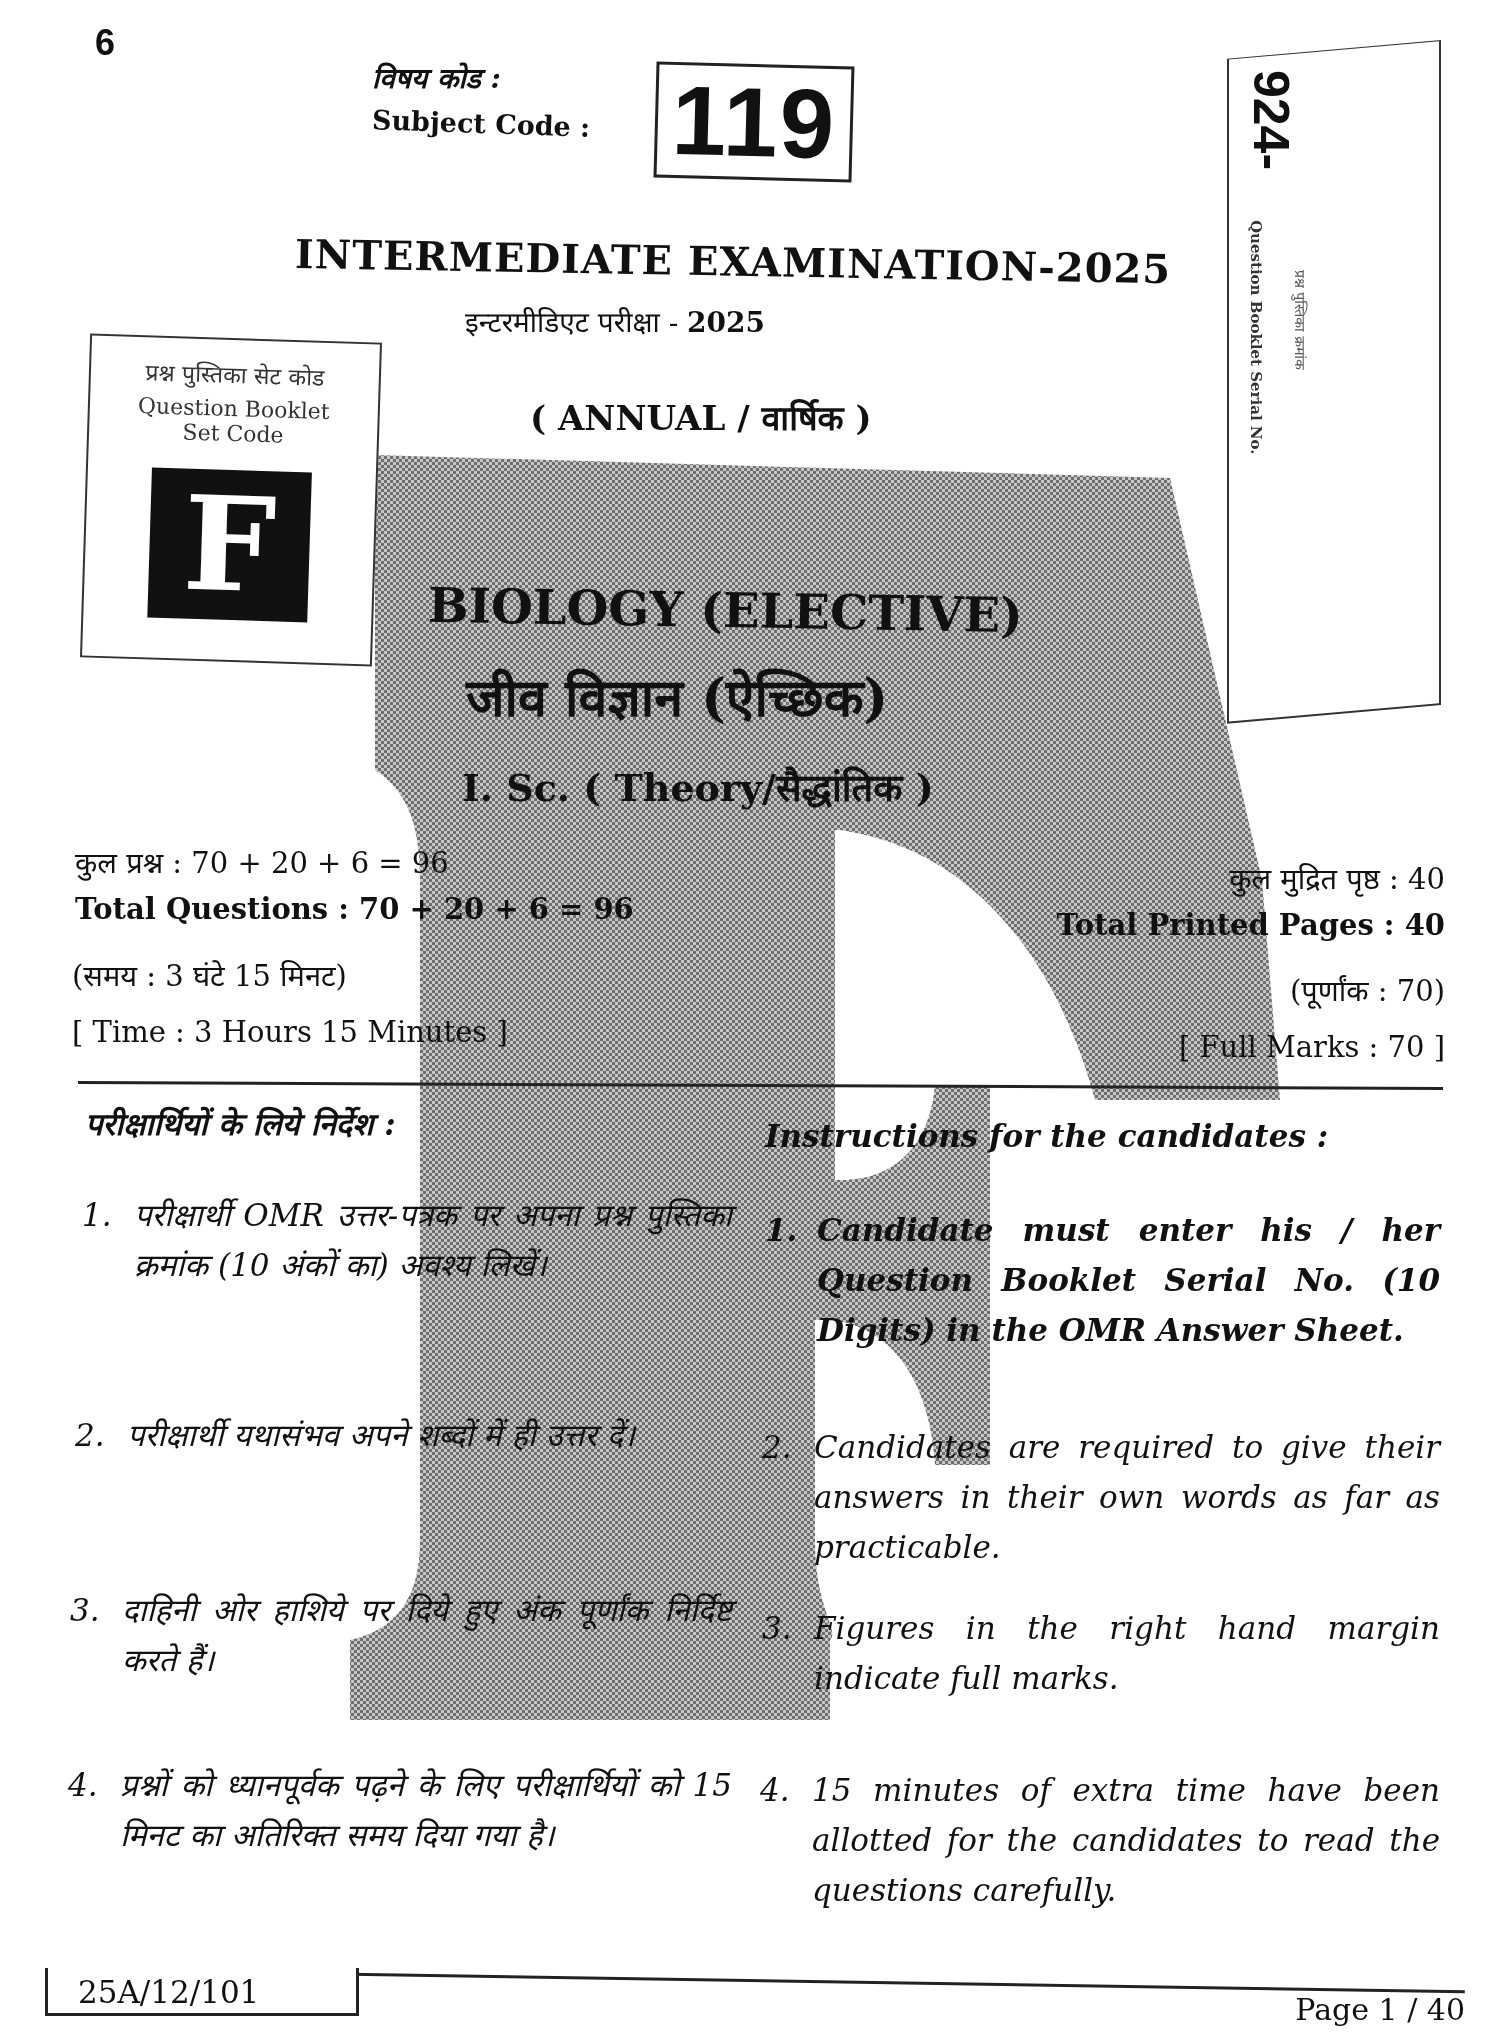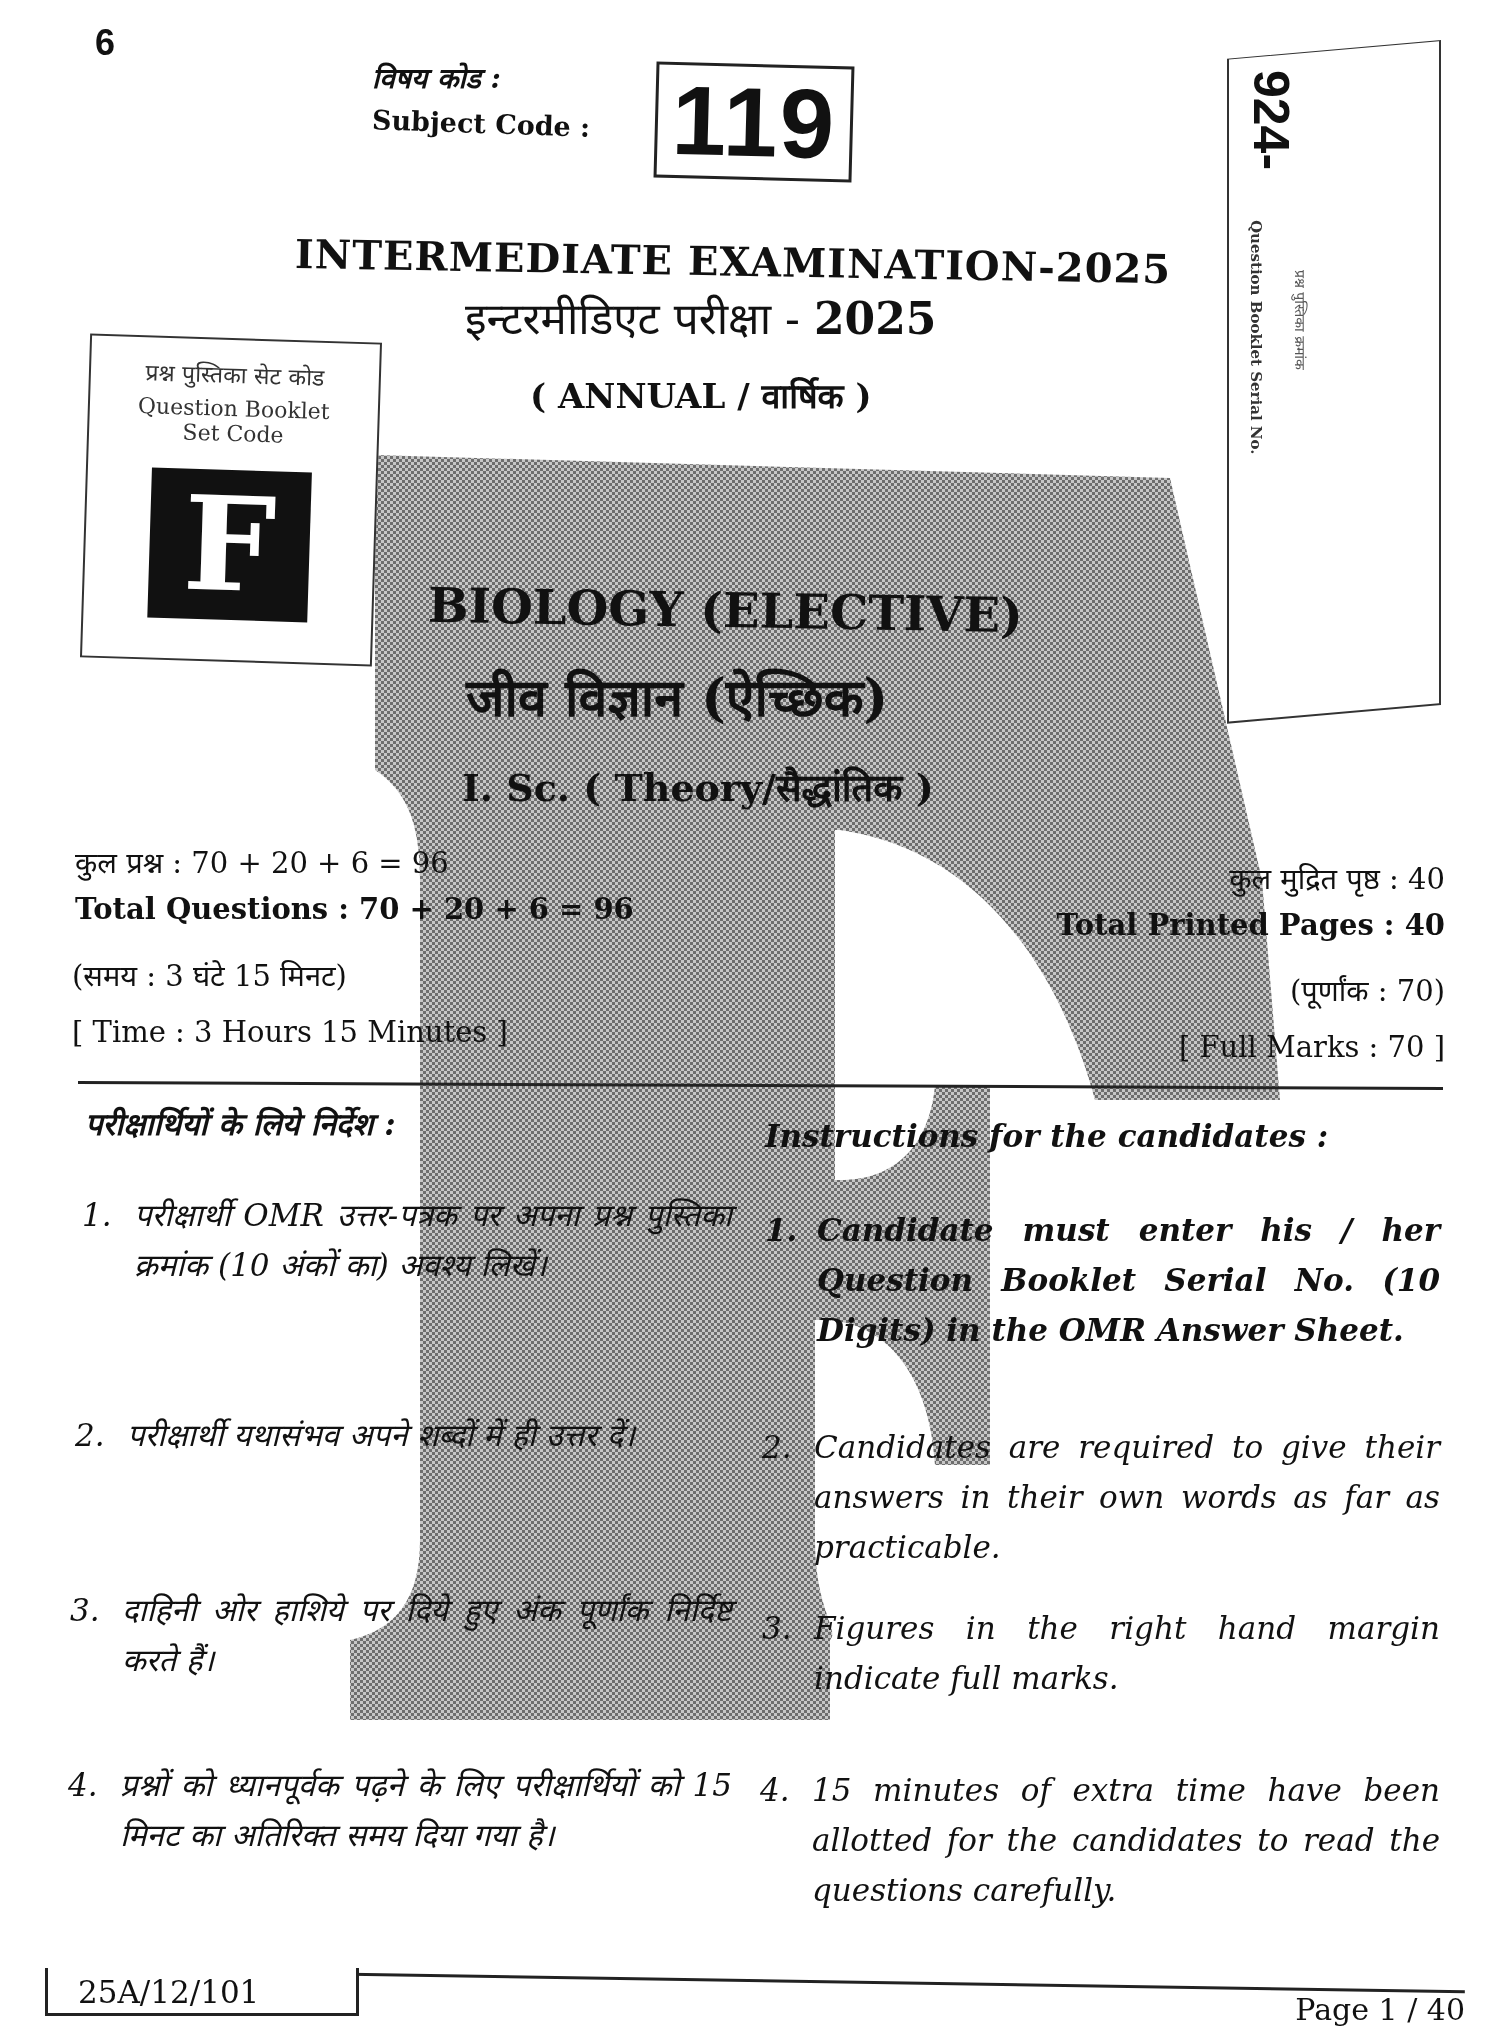--- a/index.html
+++ b/index.html
@@ -18,23 +18,23 @@
     .subj-hi { left: 372px; top: 58px; font-size: 28px; font-weight: bold; font-style: italic; }
     .subj-en { left: 372px; top: 108px; font-size: 27px; font-weight: bold; transform: rotate(2deg); }
     .subj-box {
       left: 655px; top: 64px; width: 192px; height: 110px;
       border: 3px solid #222; transform: rotate(1.5deg);
       display: flex; align-items: center; justify-content: center;
       font-family: "Liberation Sans", sans-serif; font-weight: bold; font-size: 98px; letter-spacing: 2px;
       background: #fff;
     }
     .title-en { left: 295px; top: 230px; font-size: 40px; font-weight: bold; letter-spacing: 1px; transform: rotate(1deg); transform-origin: left; }
-    .title-hi { left: 465px; top: 287px; font-size: 44px; }
+    .title-hi { left: 465px; top: 302px; font-size: 28px; }
     .title-hi .yr { font-weight: bold; }
-    .annual { left: 530px; top: 372px; font-size: 34px; font-weight: bold; }
+    .annual { left: 530px; top: 394px; font-size: 34px; font-weight: bold; }
     .setcode {
       left: 85px; top: 338px; width: 288px; height: 320px;
       border: 2px solid #333; transform: rotate(1.8deg); background: #fff;
       text-align: center;
     }
     .setcode .l1 { margin-top: 18px; font-size: 23px; color: #333; }
     .setcode .l2 { font-size: 22px; color: #333; margin-top: 6px; }
     .setcode .l3 { font-size: 22px; color: #333; }
     .setcode .letter {
       margin: 24px auto 0; width: 160px; height: 150px; background: #111; color: #fff;

